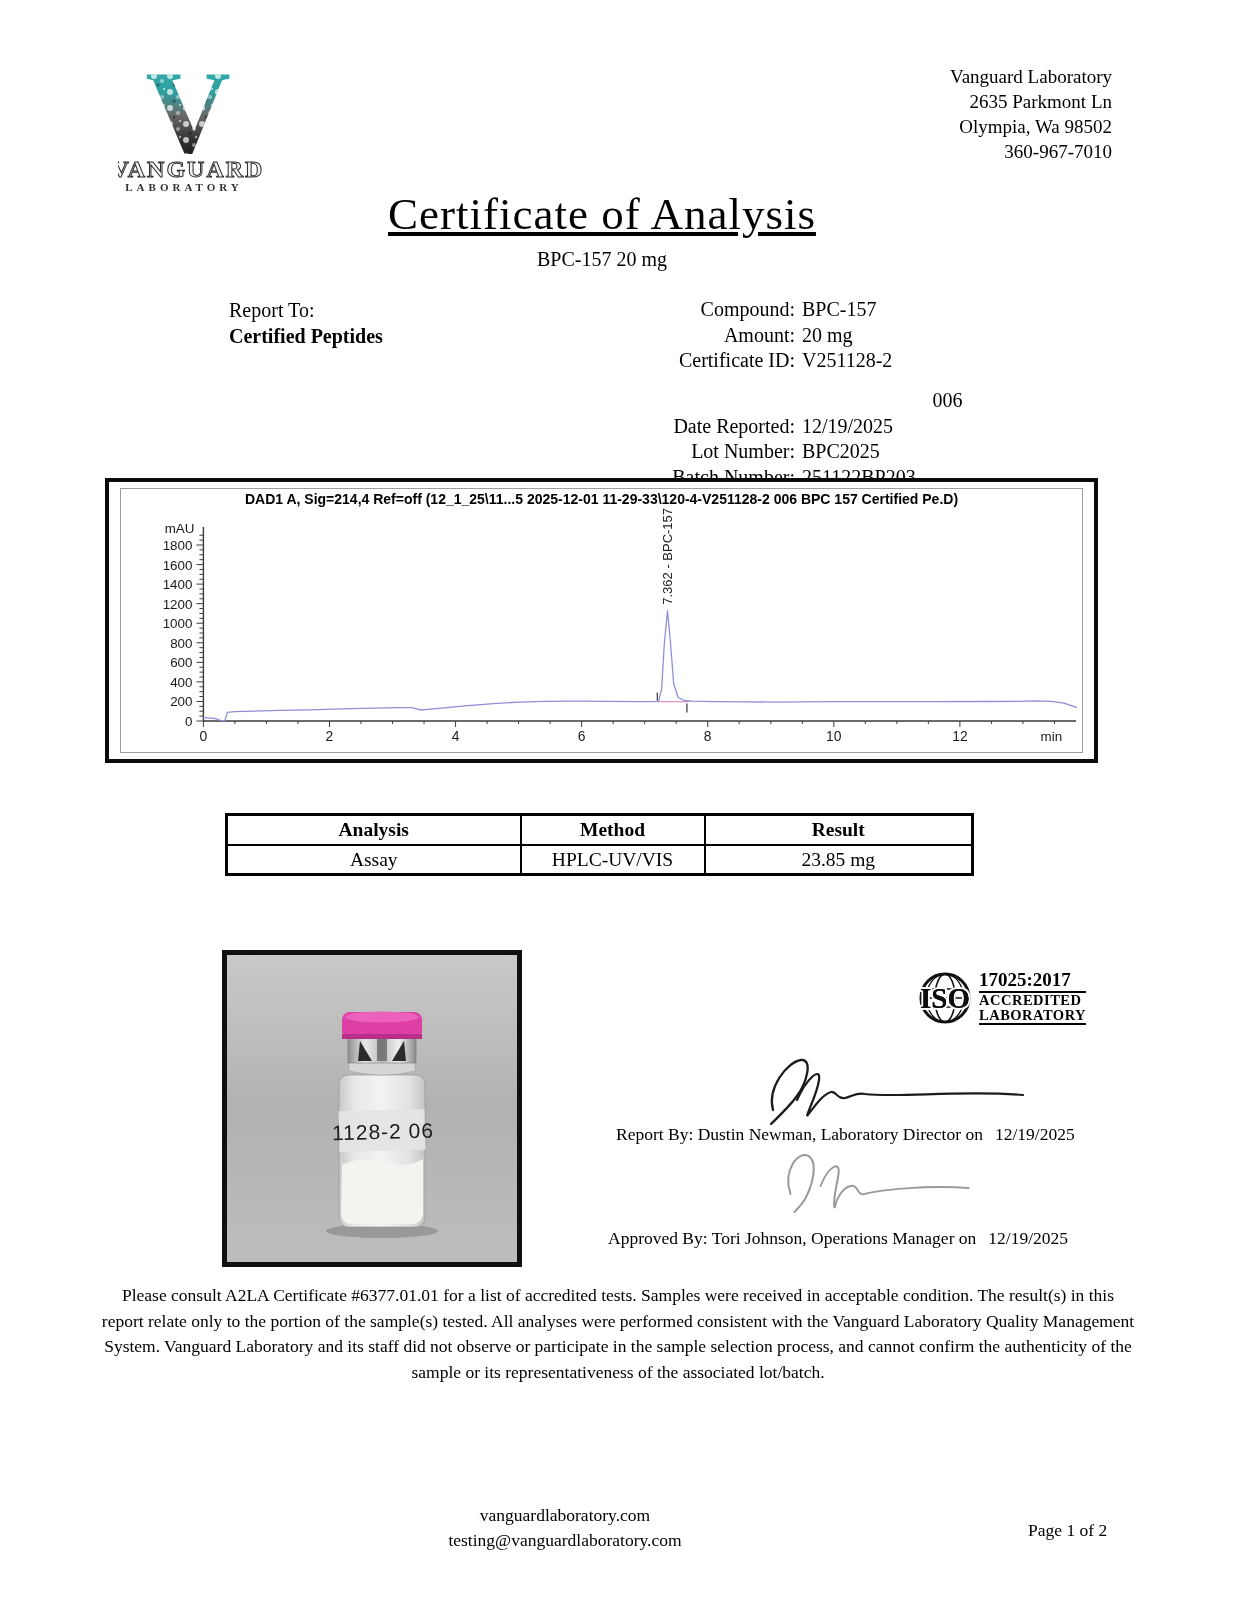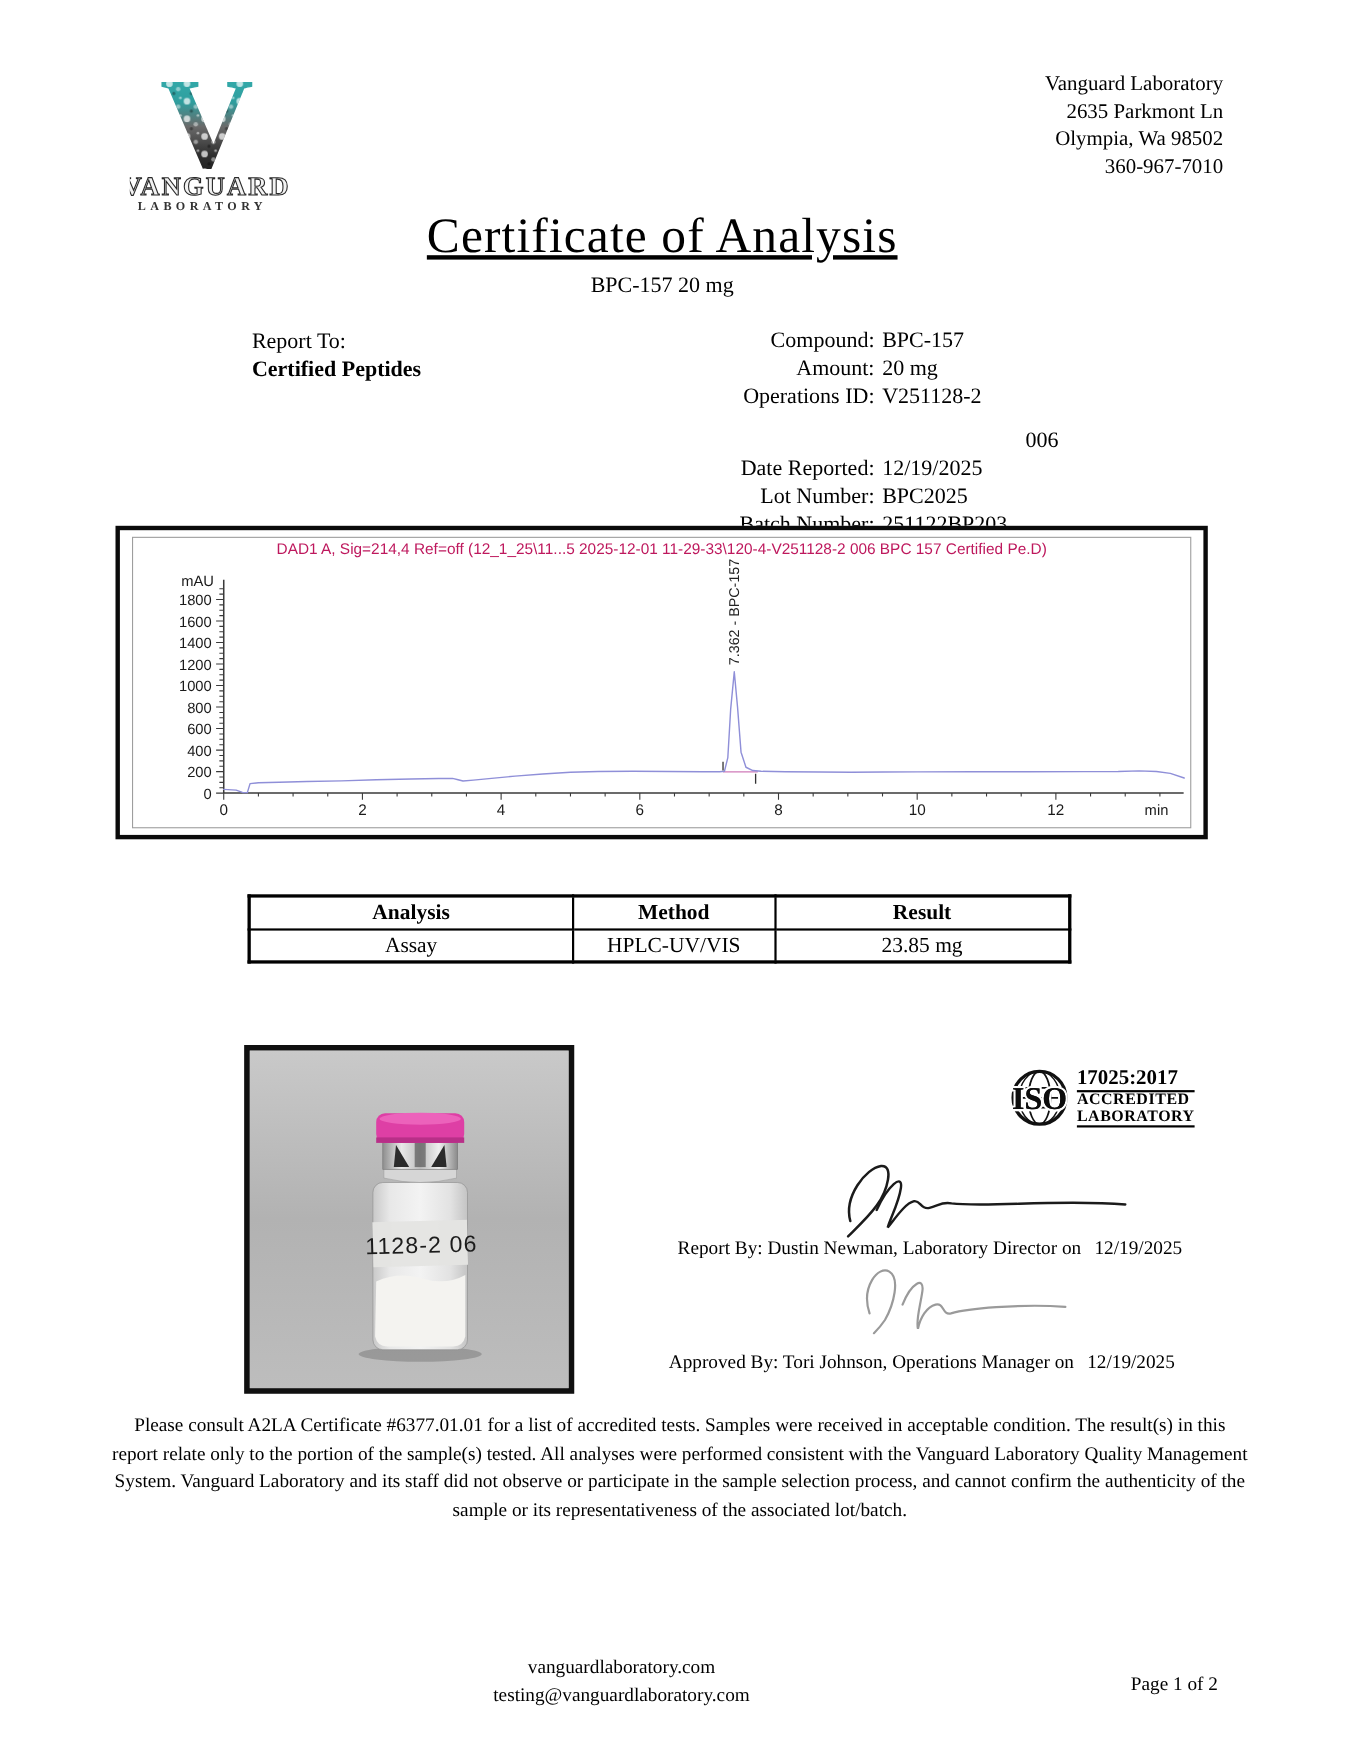--- a/index.html
+++ b/index.html
@@ -108,41 +108,41 @@
   <div class="abs fields">
     <div class="field-row">
       <span class="field-label">Compound:</span>
       <span class="field-value">BPC-157</span>
     </div>
     <div class="field-row">
       <span class="field-label">Amount:</span>
       <span class="field-value">20 mg</span>
     </div>
     <div class="field-row">
-      <span class="field-label">Operations ID:</span>
+      <span class="field-label">Certificate ID:</span>
       <span class="field-value">V251128-2</span>
       <span class="field-value field-value2">006</span>
     </div>
     <div class="field-row">
       <span class="field-label">Date Reported:</span>
       <span class="field-value">12/19/2025</span>
     </div>
     <div class="field-row">
       <span class="field-label">Lot Number:</span>
       <span class="field-value">BPC2025</span>
     </div>
     <div class="field-row">
       <span class="field-label">Batch Number:</span>
       <span class="field-value">251122BP203</span>
     </div>
   </div>
 
   <div class="abs chart-outer">
     <div class="chart-inner">
-      <div class="chart-title" style="color: #be185d;">DAD1 A, Sig=214,4 Ref=off (12_1_25\11...5 2025-12-01 11-29-33\120-4-V251128-2 006 BPC 157 Certified Pe.D)</div>
+      <div class="chart-title" style="color: #000000; font-weight: bold;">DAD1 A, Sig=214,4 Ref=off (12_1_25\11...5 2025-12-01 11-29-33\120-4-V251128-2 006 BPC 157 Certified Pe.D)</div>
       <svg id="chrom-plot" class="chart-svg" viewBox="0 0 968 238" preserveAspectRatio="none">
           <line x1="83" y1="20" x2="83" y2="214" stroke="#3a3a3a" stroke-width="1.4"></line>
           <line x1="83" y1="214" x2="962" y2="214" stroke="#3a3a3a" stroke-width="1.4"></line>
           <line x1="76" y1="214" x2="83" y2="214" stroke="#3a3a3a" stroke-width="1"></line>
           <line x1="79" y1="209.11111111111111" x2="83" y2="209.11111111111111" stroke="#3a3a3a" stroke-width="1"></line>
           <line x1="79" y1="204.22222222222223" x2="83" y2="204.22222222222223" stroke="#3a3a3a" stroke-width="1"></line>
           <line x1="79" y1="199.33333333333334" x2="83" y2="199.33333333333334" stroke="#3a3a3a" stroke-width="1"></line>
           <line x1="76" y1="194.44444444444446" x2="83" y2="194.44444444444446" stroke="#3a3a3a" stroke-width="1"></line>
           <line x1="79" y1="189.55555555555554" x2="83" y2="189.55555555555554" stroke="#3a3a3a" stroke-width="1"></line>
           <line x1="79" y1="184.66666666666666" x2="83" y2="184.66666666666666" stroke="#3a3a3a" stroke-width="1"></line>

